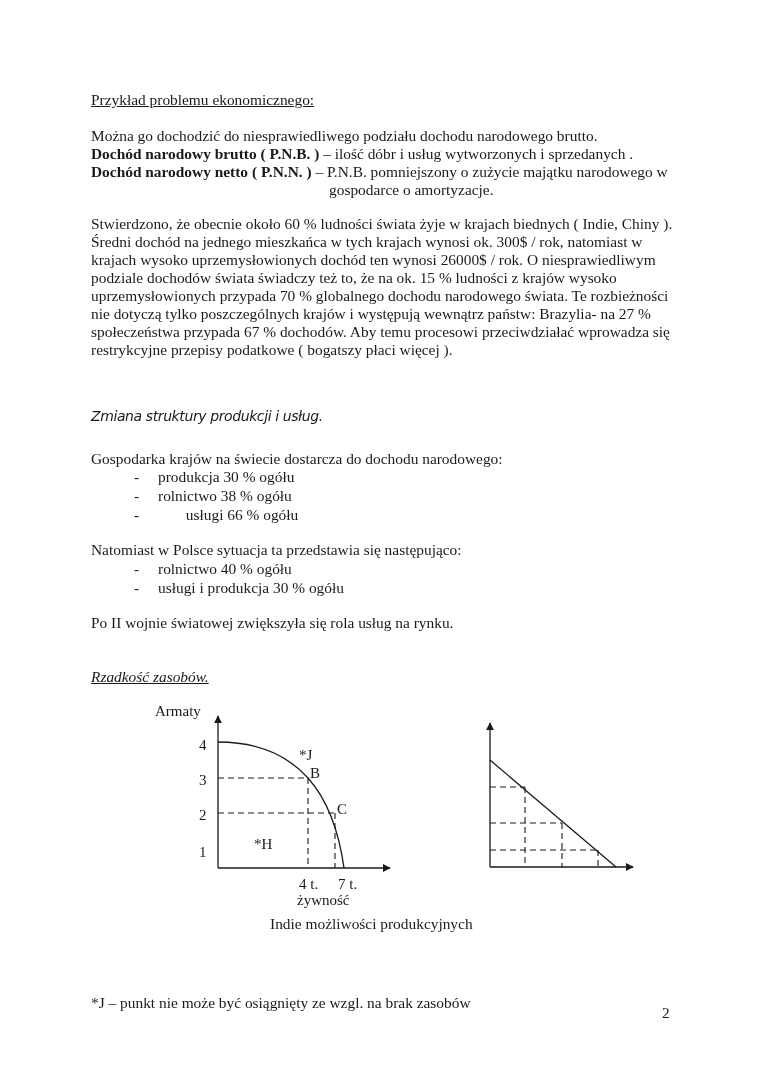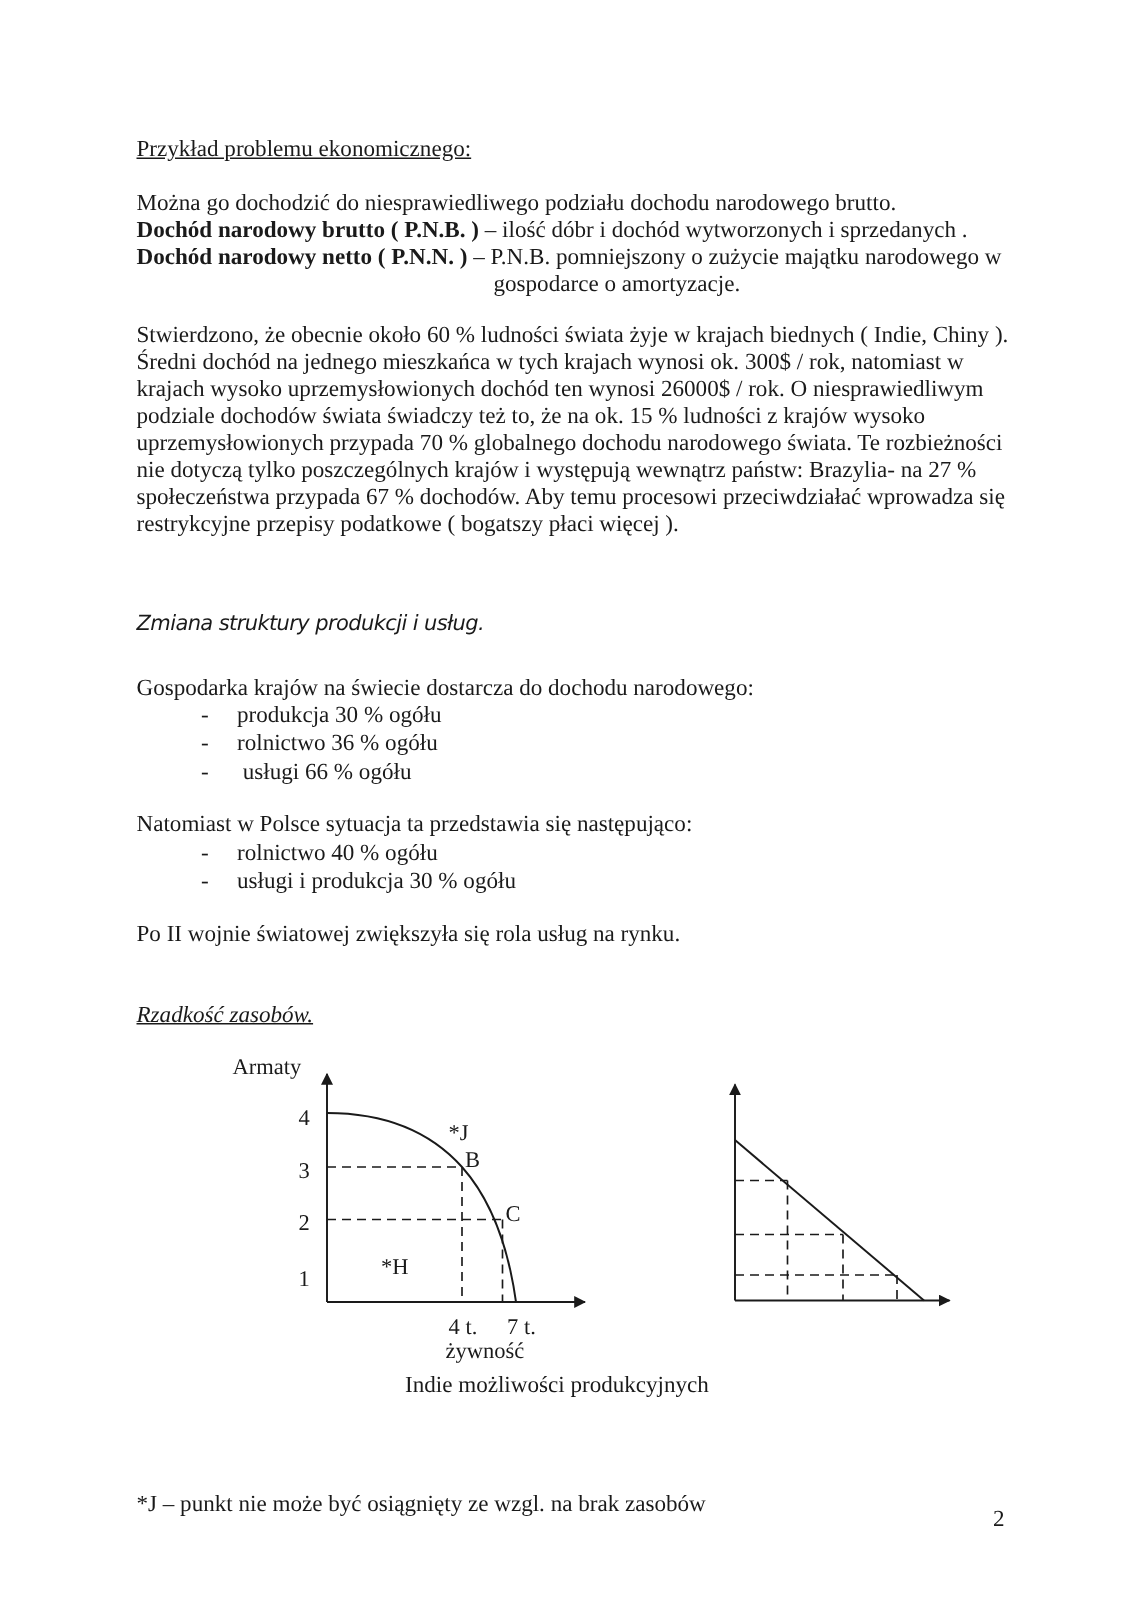--- a/index.html
+++ b/index.html
@@ -37,21 +37,21 @@
       fill: #1a1a1a;
     }
     .caption { position: absolute; left: 270px; top: 915px; white-space: nowrap; }
     .page-num { position: absolute; left: 662px; top: 1004px; }
   </style>
 </head>
 <body>
 
 <div class="line u" style="top:91px;">Przykład problemu ekonomicznego:</div>
 <div class="line" style="top:127px;">Można go dochodzić do niesprawiedliwego podziału dochodu narodowego brutto.</div>
-<div class="line" style="top:145px;"><b>Dochód narodowy brutto ( P.N.B. )</b><span> – ilość dóbr i dochód wytworzonych i sprzedanych .</span></div>
+<div class="line" style="top:145px;"><b>Dochód narodowy brutto ( P.N.B. )</b><span> – ilość dóbr i usług wytworzonych i sprzedanych .</span></div>
 <div class="line" style="top:163px;"><b>Dochód narodowy netto ( P.N.N. )</b><span> – P.N.B. pomniejszony o zużycie majątku narodowego w</span></div>
 <div class="line" style="top:181px; left:329px;">gospodarce o amortyzacje.</div>
 
 <div class="line" style="top:215px;">Stwierdzono, że obecnie około 60 % ludności świata żyje w krajach biednych ( Indie, Chiny ).</div>
 <div class="line" style="top:233px;">Średni dochód na jednego mieszkańca w tych krajach wynosi ok. 300$ / rok, natomiast w</div>
 <div class="line" style="top:251px;">krajach wysoko uprzemysłowionych dochód ten wynosi 26000$ / rok. O niesprawiedliwym</div>
 <div class="line" style="top:269px;">podziale dochodów świata świadczy też to, że na ok. 15 % ludności z krajów wysoko</div>
 <div class="line" style="top:287px;">uprzemysłowionych przypada 70 % globalnego dochodu narodowego świata. Te rozbieżności</div>
 <div class="line" style="top:305px;">nie dotyczą tylko poszczególnych krajów i występują wewnątrz państw: Brazylia- na 27 %</div>
 <div class="line" style="top:323px;">społeczeństwa przypada 67 % dochodów. Aby temu procesowi przeciwdziałać wprowadza się</div>
@@ -59,25 +59,25 @@
 
 <div class="heading">Zmiana struktury produkcji i usług.</div>
 
 <div class="line" style="top:450px;">Gospodarka krajów na świecie dostarcza do dochodu narodowego:</div>
 <div class="line" style="top:468px; left:0;">
   <span class="bullet-dash">-</span>
   <span class="bullet-text">produkcja 30 % ogółu</span>
 </div>
 <div class="line" style="top:487px; left:0;">
   <span class="bullet-dash">-</span>
-  <span class="bullet-text">rolnictwo 36 % ogółu</span>
+  <span class="bullet-text">rolnictwo 38 % ogółu</span>
 </div>
 <div class="line" style="top:506px; left:0;">
   <span class="bullet-dash">-</span>
-  <span class="bullet-text" style="white-space:pre;"> usługi 66 % ogółu</span>
+  <span class="bullet-text" style="white-space:pre;margin-left:24px;"> usługi 66 % ogółu</span>
 </div>
 
 <div class="line" style="top:541px;">Natomiast w Polsce sytuacja ta przedstawia się następująco:</div>
 <div class="line" style="top:560px; left:0;">
   <span class="bullet-dash">-</span>
   <span class="bullet-text">rolnictwo 40 % ogółu</span>
 </div>
 <div class="line" style="top:579px; left:0;">
   <span class="bullet-dash">-</span>
   <span class="bullet-text">usługi i produkcja 30 % ogółu</span>

